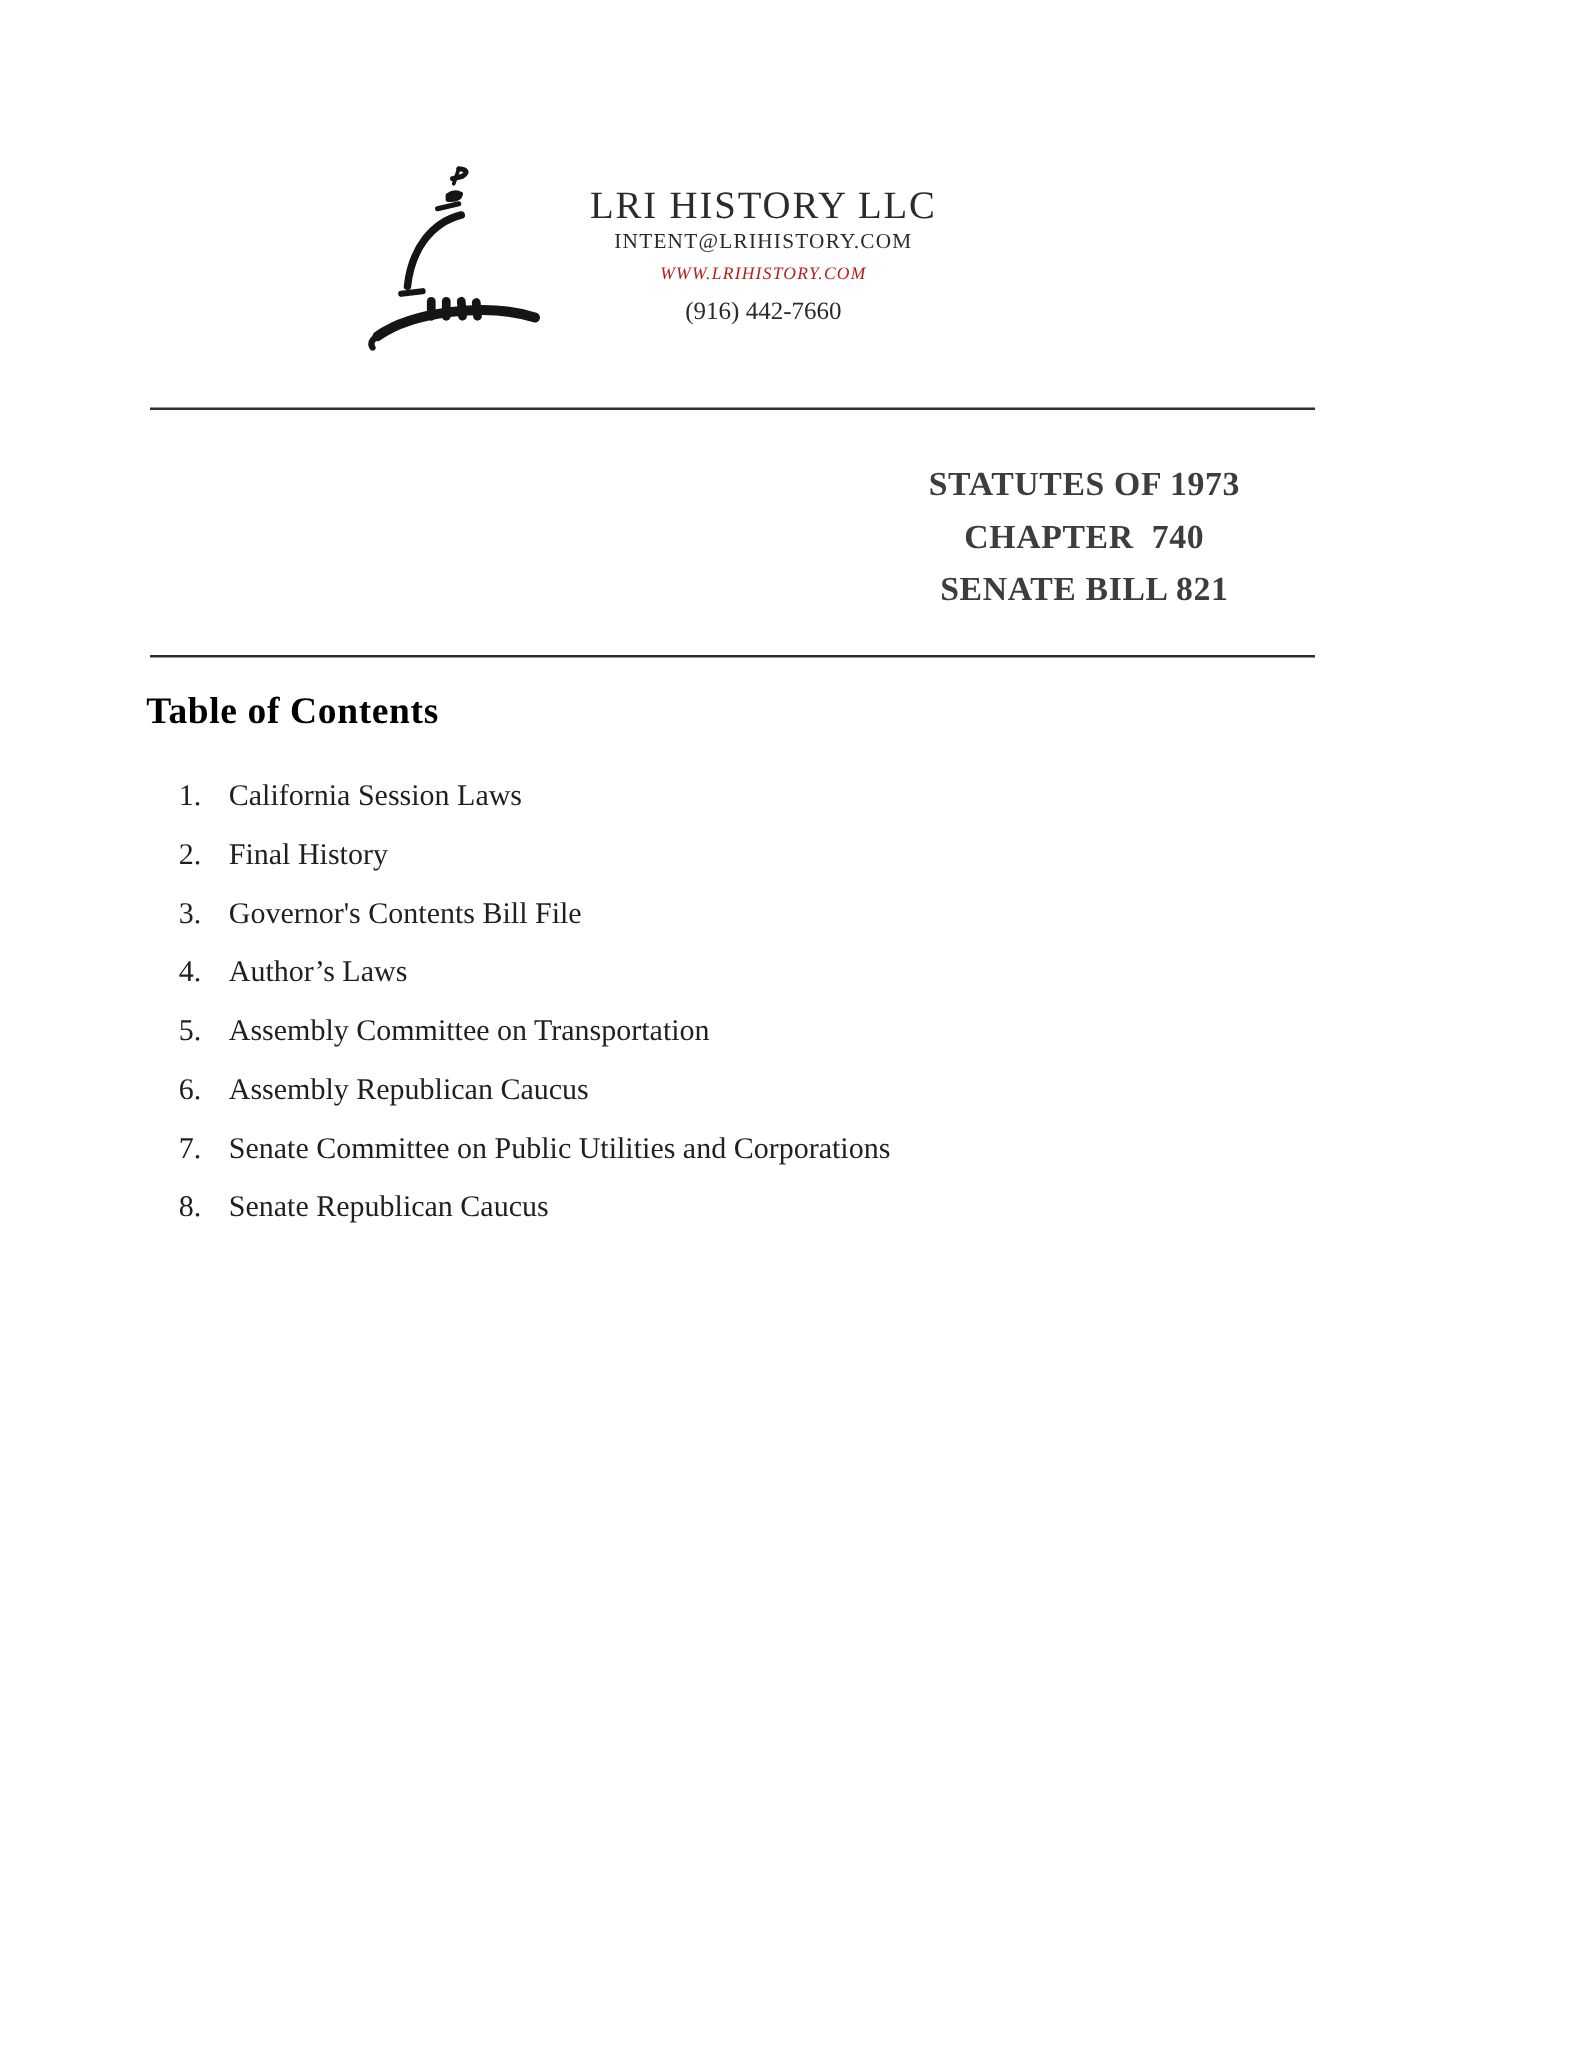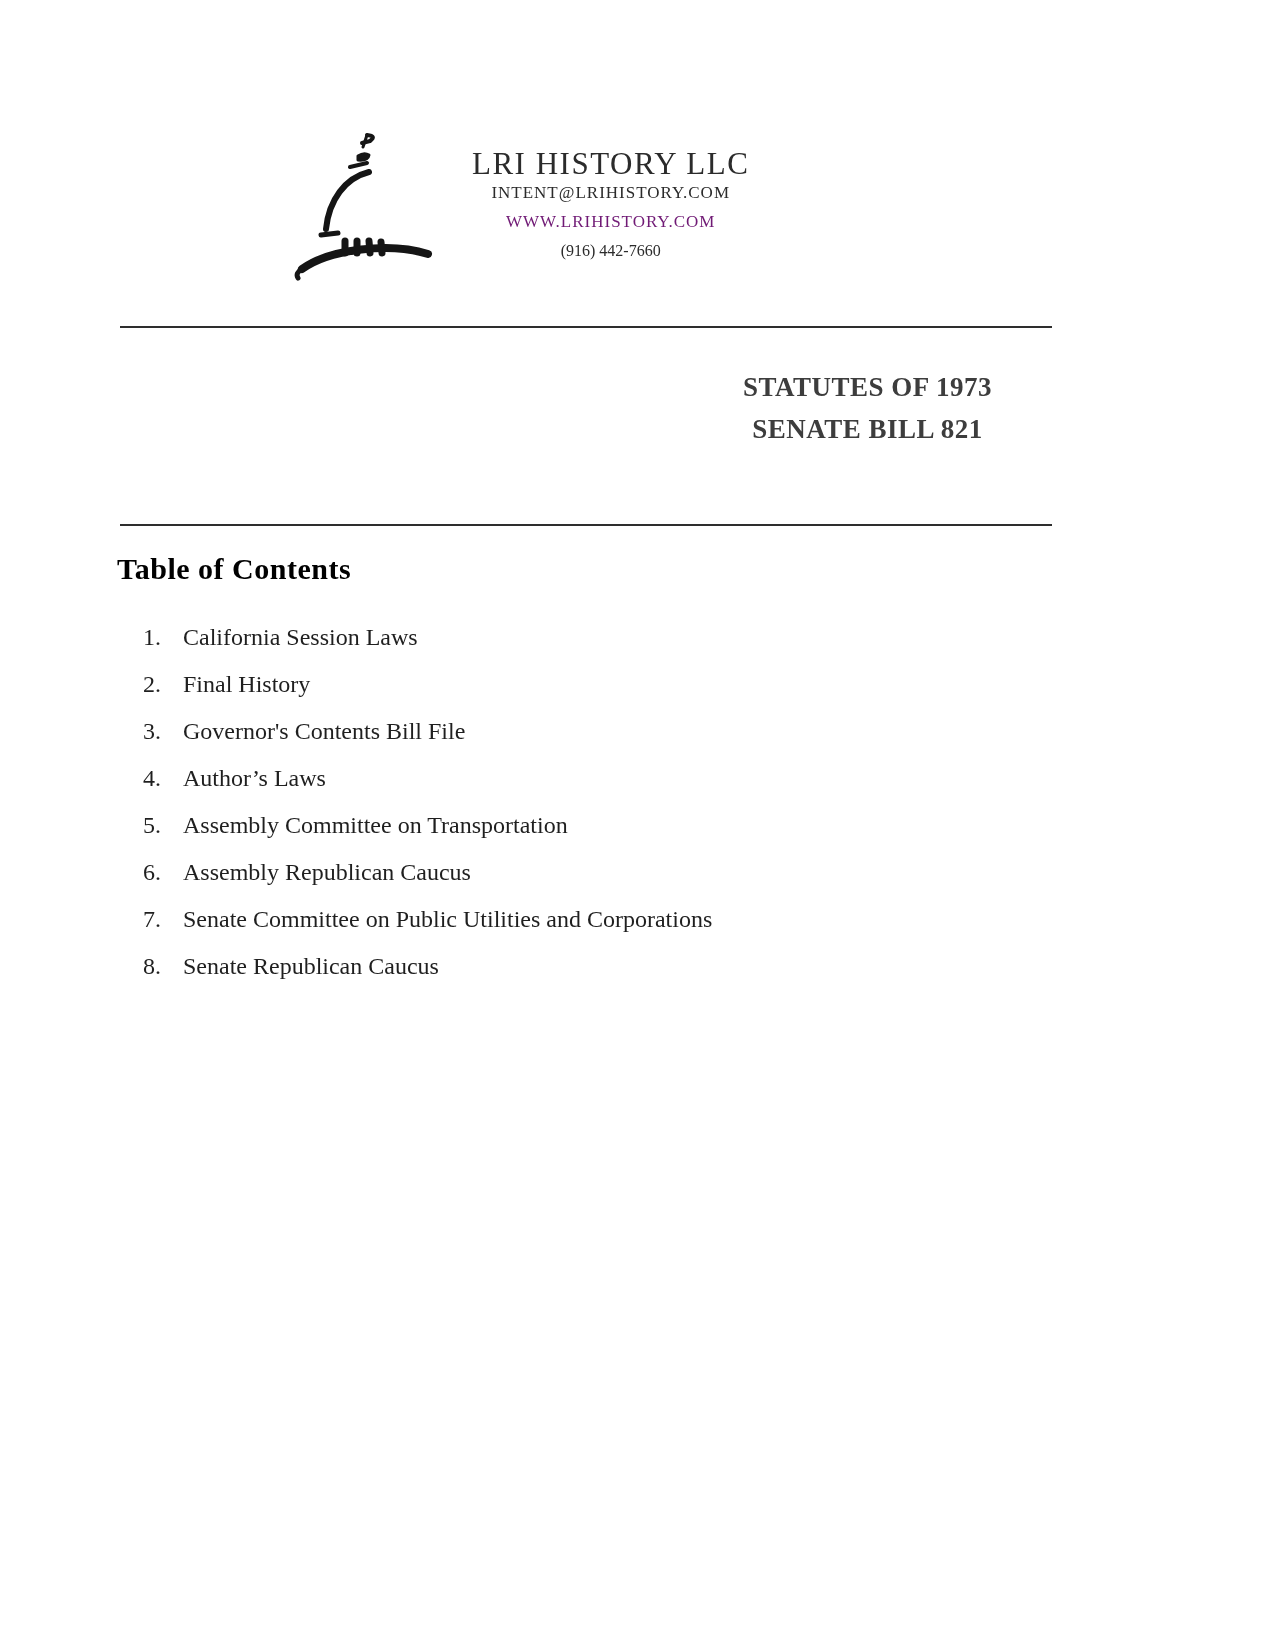--- a/index.html
+++ b/index.html
@@ -46,27 +46,28 @@
     text-align: center;
   }
   .org-email {
     margin-top: 1px;
     font-size: 17px;
     letter-spacing: 1px;
     color: #2b2b2b;
   }
   .org-website {
     margin-top: 9px;
-    font-size: 17px;
+    font-size: 14px;
     letter-spacing: 1px;
-    color: #701a75;
+    color: #b91c1c;
+    font-style: italic;
   }
   .org-phone {
     margin-top: 10px;
-    font-size: 16px;
+    font-size: 20px;
     color: #2b2b2b;
   }
 
   
   .rule {
     position: absolute;
     left: 120px;
     width: 932px;
     border: none;
     border-top: 2px solid #2e2e2e;
@@ -159,20 +160,21 @@
       <div class="org-email">INTENT@LRIHISTORY.COM</div>
       <div class="org-website">WWW.LRIHISTORY.COM</div>
       <div class="org-phone">(916) 442-7660</div>
     </div>
   </header>
 
   <hr class="rule rule-top">
 
   <section class="title-block">
     <div class="title-line">STATUTES OF 1973</div>
+    <div class="title-line">CHAPTER  740</div>
     <div class="title-line">SENATE BILL 821</div>
   </section>
 
   <hr class="rule rule-bottom">
 
   <h1 class="toc-heading">Table of Contents</h1>
 
   <ol class="toc-list">
     <li class="toc-item">
       <span class="toc-num">1.</span>

